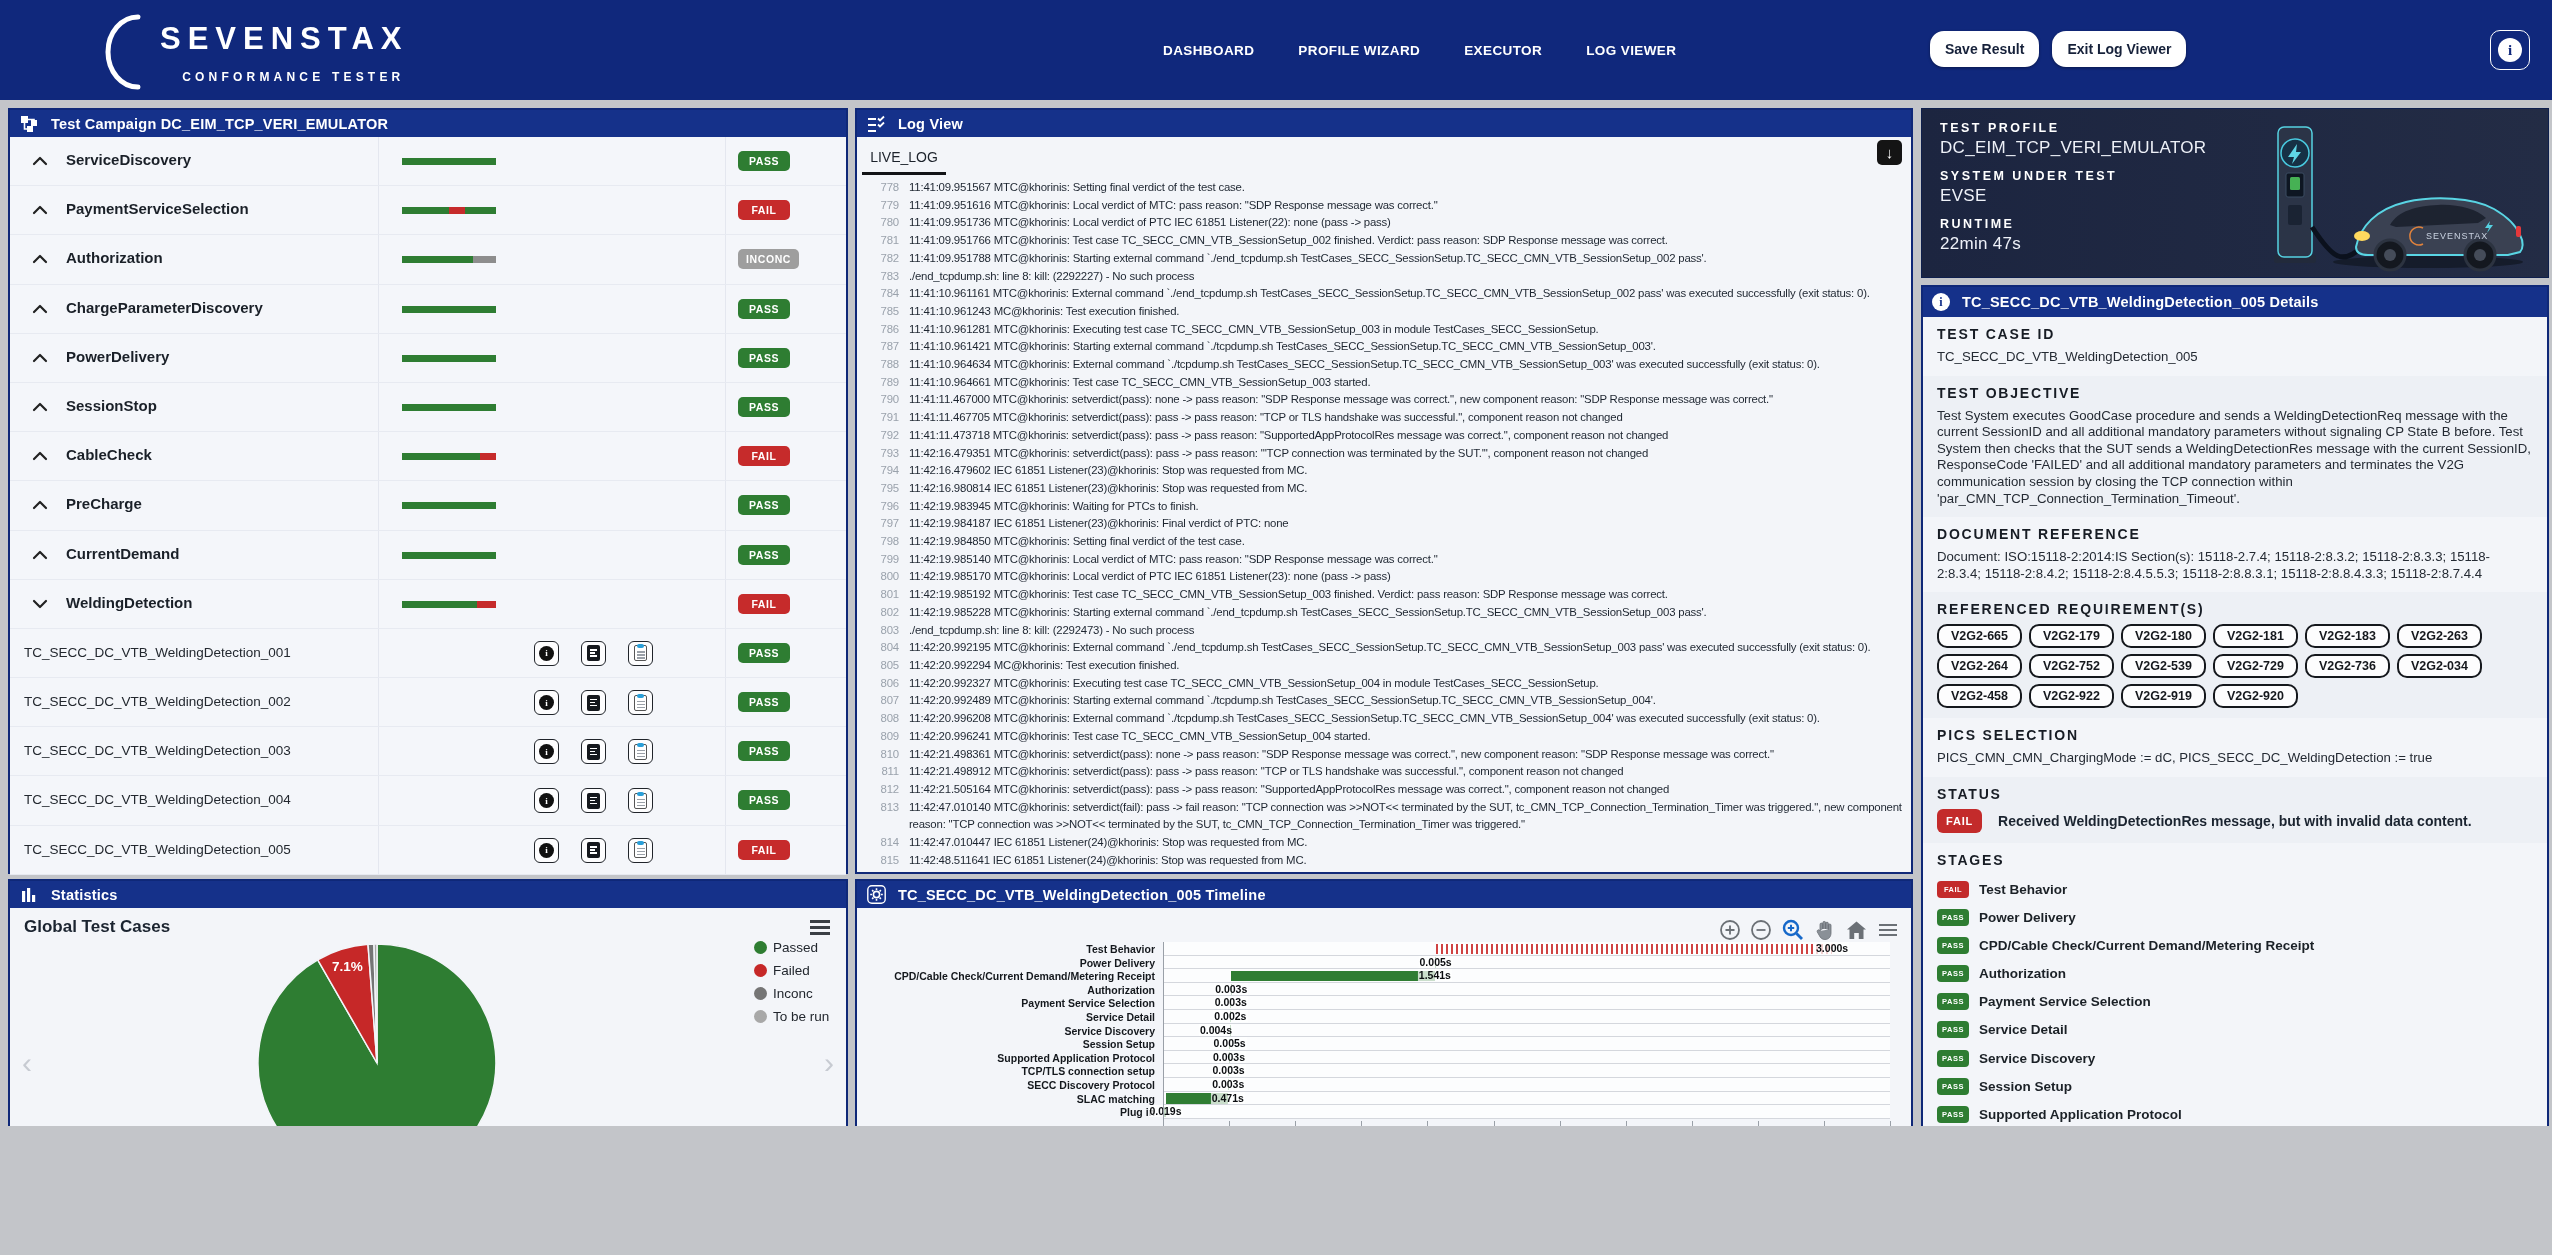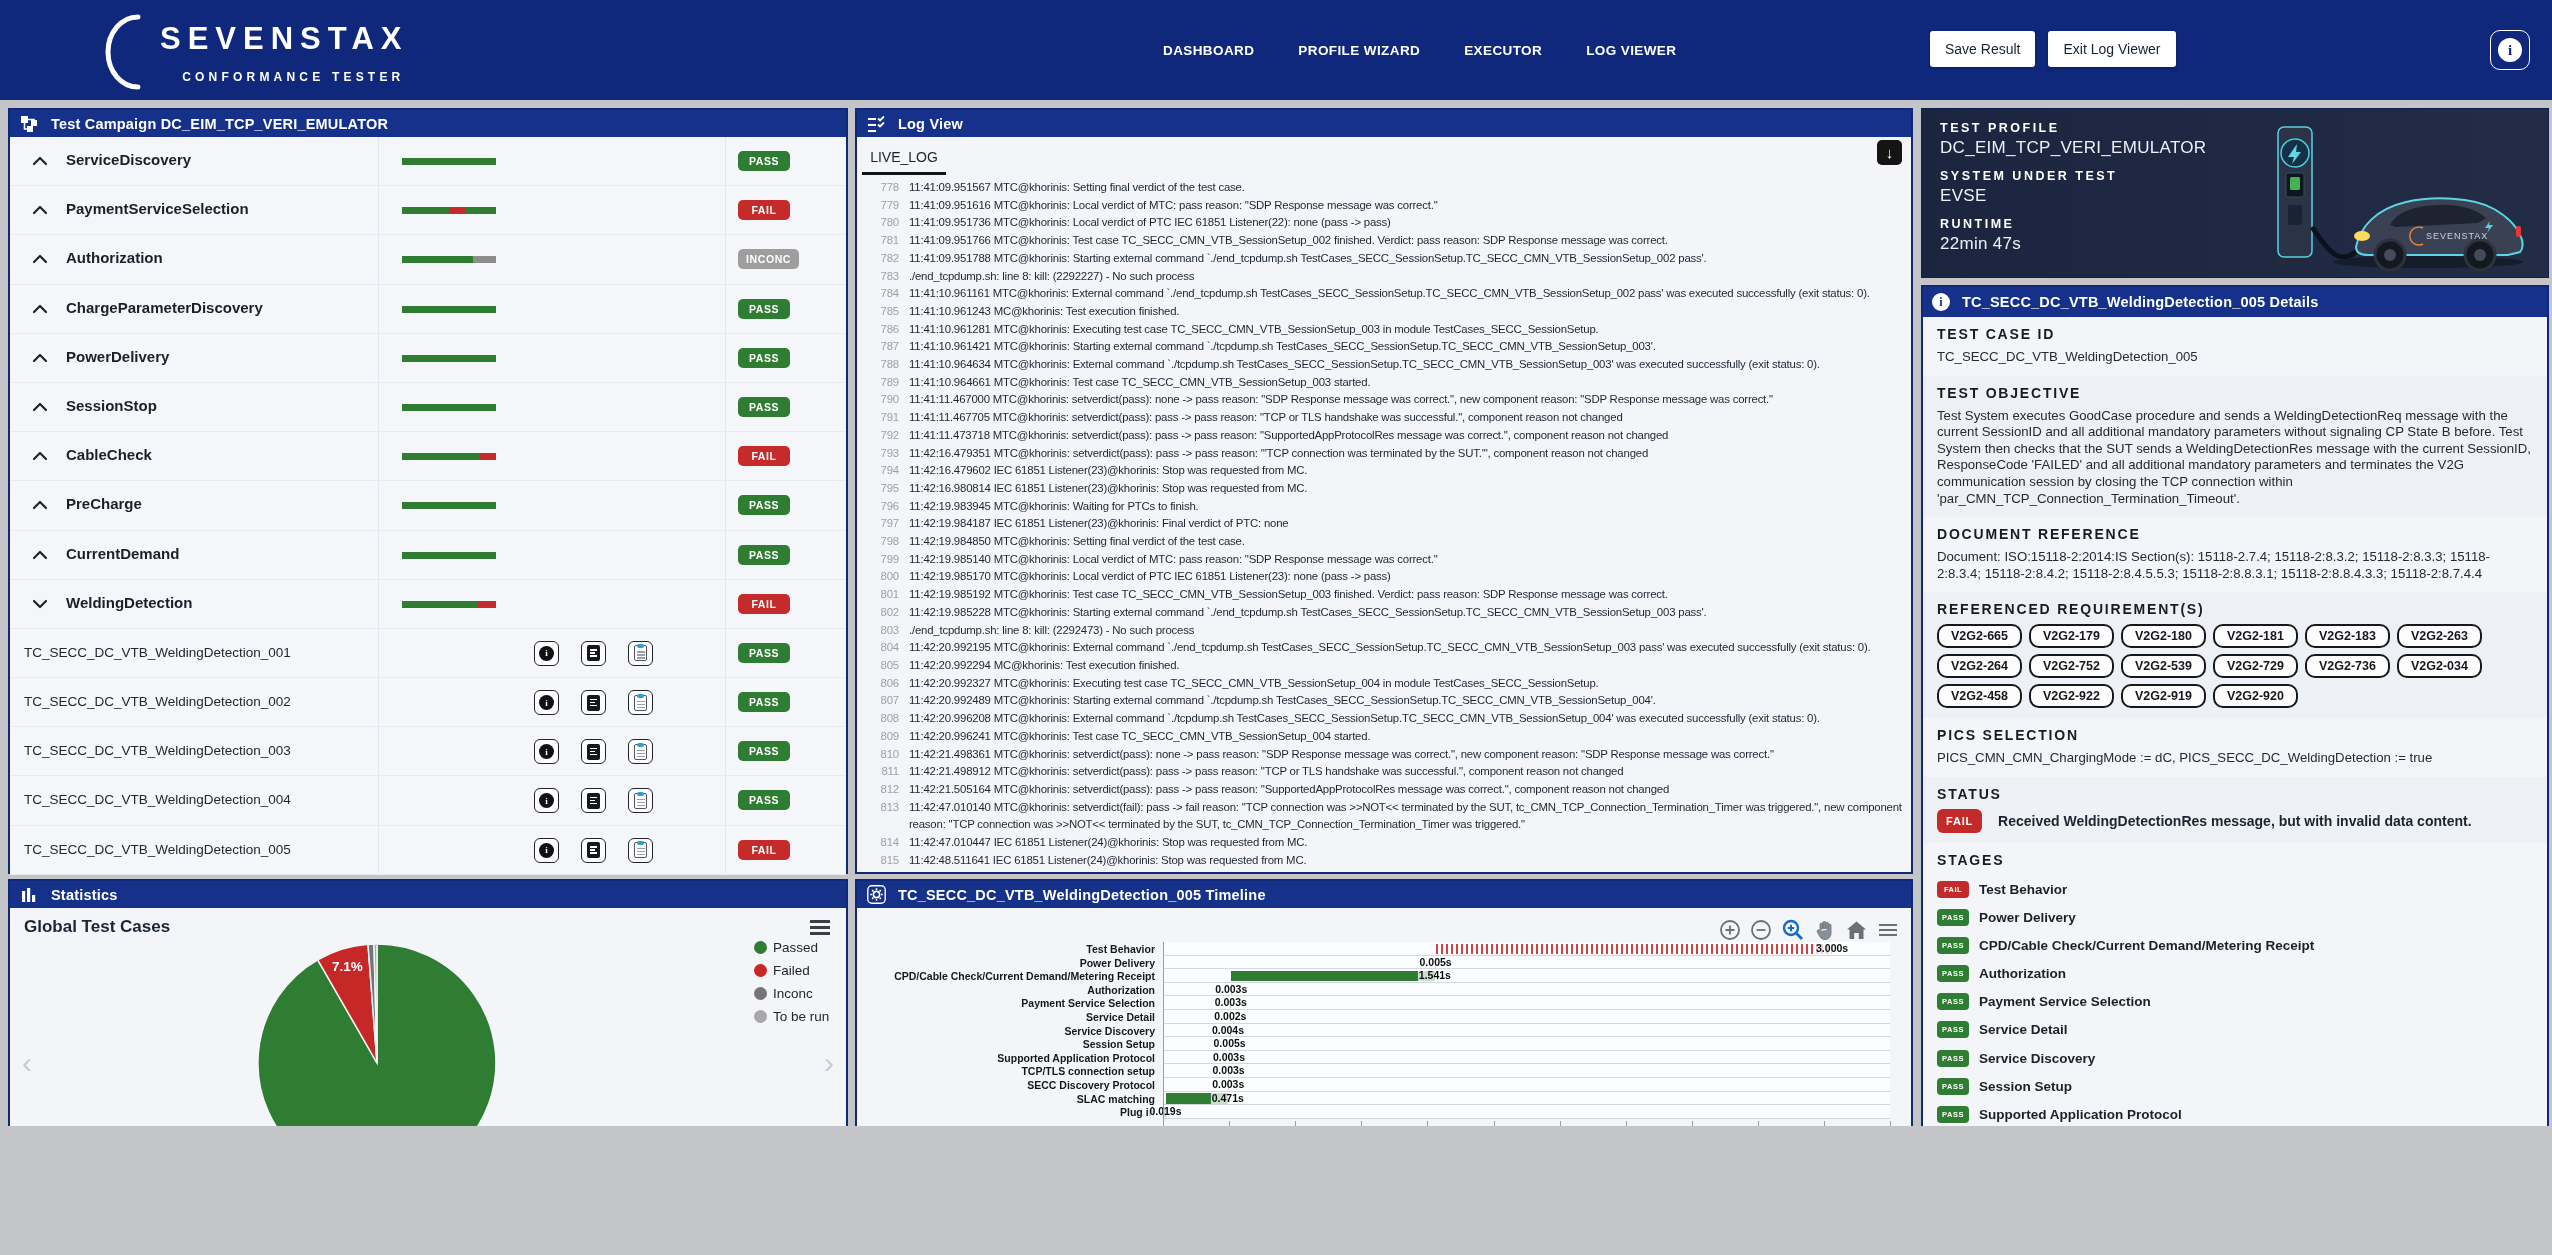--- a/index.html
+++ b/index.html
@@ -10,21 +10,21 @@
   
   .navbar { position:absolute; left:0; top:0; width:2552px; height:100px; background:#10287c; }
   .brand { position:absolute; left:88px; top:12px; display:flex; align-items:center; }
   .crescent { margin-right:14px; }
   .brand-text { display:flex; flex-direction:column; }
   .brand-name { color:#fff; font-size:31px; font-weight:600; letter-spacing:7px; }
   .brand-tag { color:#fff; font-size:12px; font-weight:600; letter-spacing:4.2px; text-align:right; margin-top:13px; padding-right:4px; }
   .nav-links { position:absolute; left:1163px; top:0; height:100px; display:flex; align-items:center; gap:44px; }
   .nav-link { color:#fff; font-size:13.5px; font-weight:600; letter-spacing:.4px; cursor:pointer; white-space:nowrap; }
   .nav-buttons { position:absolute; left:1930px; top:31px; display:flex; gap:13px; }
-  .nav-btn { background:#fff; color:#16213a; font-size:14px; font-weight:400; border:none; border-radius:3px; padding:10px 15px; box-shadow:0 1px 3px rgba(0,0,0,.4); cursor:pointer; white-space:nowrap; }
+  .nav-btn { background:#fff; color:#16213a; font-size:14px; font-weight:700; border:none; border-radius:14px; padding:10px 15px; box-shadow:0 1px 3px rgba(0,0,0,.4); cursor:pointer; white-space:nowrap; }
   .info-btn { position:absolute; right:22px; top:30px; width:40px; height:40px; border:1.5px solid #fff; border-radius:10px; display:flex; align-items:center; justify-content:center; cursor:pointer; }
   .info-btn .info-circle { width:24px; height:24px; border-radius:50%; background:#fff; color:#10287c; font-size:15px; font-weight:700; display:flex; align-items:center; justify-content:center; font-family:"Liberation Serif","DejaVu Serif",serif; }
 
   
   .panel { position:absolute; background:#f3f5f9; border:2px solid #0f2878; }
   .panel-header { height:27px; background:#15318a; display:flex; align-items:center; color:#fff; padding-left:9px; gap:12px; }
   .panel-header .ph-title { font-size:14.5px; font-weight:700; letter-spacing:.2px; white-space:nowrap; }
   .ph-icon { width:20px; height:20px; display:flex; align-items:center; justify-content:center; }
 
   
@@ -729,21 +729,21 @@
             <div class="tl-row-label" style="right: 742px;">Service Detail</div>
             <div class="tl-track">
               <div class="tl-bar green" style="left: 67.1px; width: 1px;"></div>
               <div class="tl-val" style="left: 67.4px;">0.002s</div>
             </div>
           </div>
           <div class="tl-row">
             <div class="tl-row-label" style="right: 742px;">Service Discovery</div>
             <div class="tl-track">
               <div class="tl-bar green" style="left: 66.6px; width: 1px;"></div>
-              <div class="tl-val" style="left: 65px;">0.004s</div>
+              <div class="tl-val" style="left: 53px;">0.004s</div>
             </div>
           </div>
           <div class="tl-row">
             <div class="tl-row-label" style="right: 742px;">Session Setup</div>
             <div class="tl-track">
               <div class="tl-bar green" style="left: 66px; width: 1px;"></div>
               <div class="tl-val" style="left: 66.6px;">0.005s</div>
             </div>
           </div>
           <div class="tl-row">

